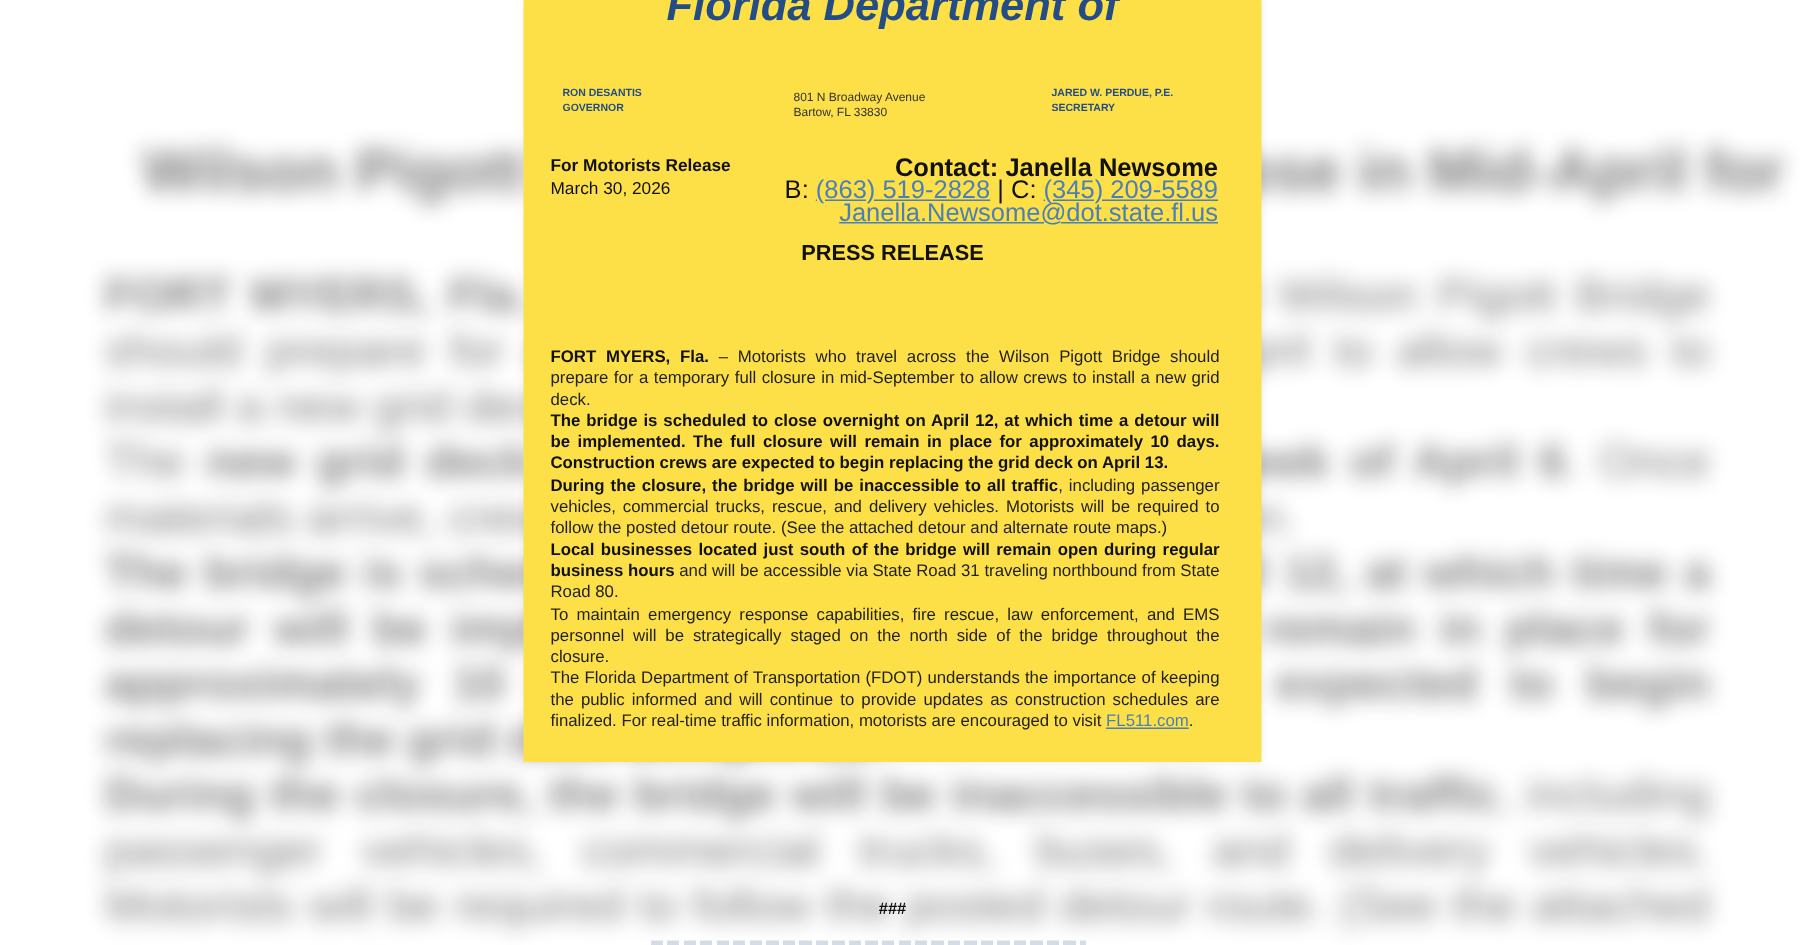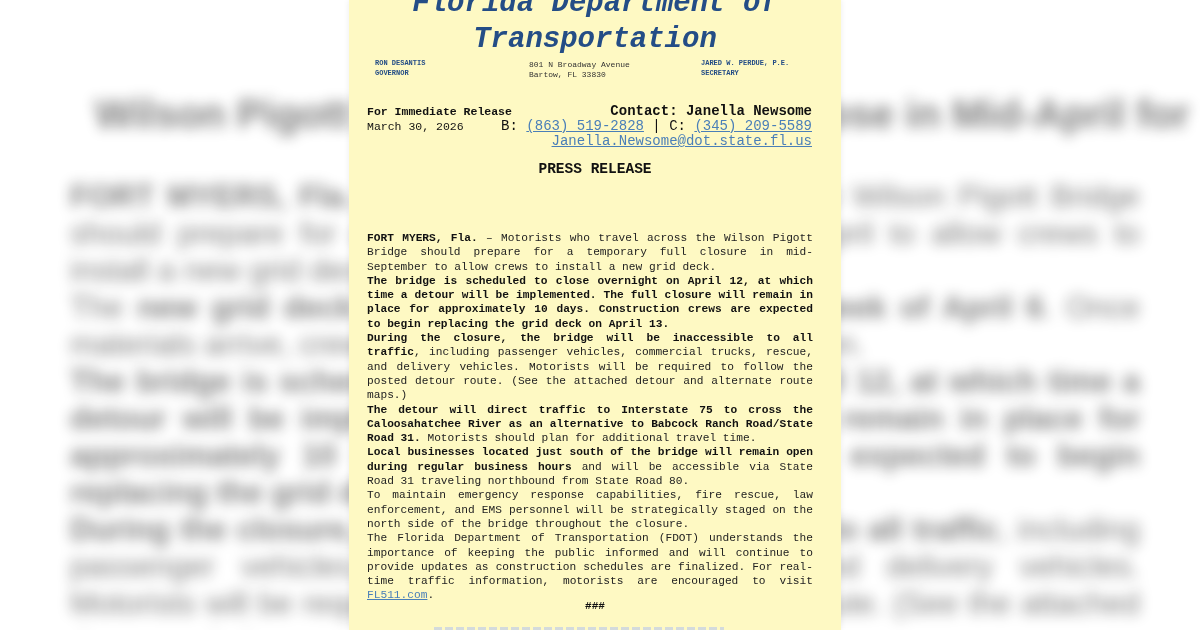--- a/index.html
+++ b/index.html
@@ -18,22 +18,22 @@
     font-size: 40px; font-weight: bold; color: #111; white-space: nowrap;
   }
   .bg-blur .bg-body {
     position: absolute; left: 70px; top: 178px; width: 1070px;
     font-size: 31px; line-height: 37px; color: #111; text-align: justify;
   }
   .bg-blur .bg-body b { font-weight: bold; }
 
   
   .page {
-    position: absolute; left: 349px; top: 0; width: 492px; height: 630px;
-    background: #fef9c3; box-shadow: 0 0 6px rgba(0,0,0,0.08); font-family: Liberation Mono, monospace;
+    position: absolute; left: 349px; top: 0; width: 492px; height: 508px;
+    background: #fde047; box-shadow: 0 0 6px rgba(0,0,0,0.08);
   }
   .agency {
     position: absolute; left: 0; right: 0; top: -14px; text-align: center;
     color: #244d86; font-weight: bold; font-style: italic;
     font-size: 29px; line-height: 36px;
   }
   .officials {
     position: absolute; top: 58px; left: 0; right: 0; height: 24px;
     font-size: 7px; font-weight: bold; color: #244d86; text-align: left;
   }
@@ -41,21 +41,21 @@
   .officials .sec { position: absolute; left: 352px; width: 110px; line-height: 10px; }
   .officials .addr {
     position: absolute; left: 180px; width: 140px; font-weight: normal;
     color: #333; font-size: 8px; line-height: 10px; top: 2px;
   }
   .release-left {
     position: absolute; left: 18px; top: 104px; font-size: 11.5px; line-height: 15px; color: #111;
   }
   .release-left .lbl { font-weight: bold; }
   .release-right {
-    position: absolute; right: 29px; top: 104px; font-size: 14px; line-height: 15px;
+    position: absolute; right: 29px; top: 104px; font-size: 17px; line-height: 15px;
     color: #111; text-align: right;
   }
   .release-right .lbl { font-weight: bold; }
   a.lnk { color: #4a7fb8; text-decoration: underline; }
   .press {
     position: absolute; left: 0; right: 0; top: 161px; text-align: center;
     font-weight: bold; font-size: 14.5px; color: #111;
   }
   .headline {
     position: absolute; left: 18px; right: 29px; top: 195px; text-align: center;
@@ -87,59 +87,57 @@
     <span>The </span><b>new grid deck will be delivered on site the week of April 6</b><span>. Once materials arrive, crews will begin preparing for installation.</span><br>
     <b>The bridge is scheduled to close overnight on April 12, at which time a detour will be implemented. The full closure will remain in place for approximately 10 days. Construction crews are expected to begin replacing the grid deck on April 13.</b><br>
     <b>During the closure, the bridge will be inaccessible to all traffic</b><span>, including passenger vehicles, commercial trucks, buses, and delivery vehicles. Motorists will be required to follow the posted detour route. (See the attached detour and alternate route maps.)</span>
   </div>
 </div>
 
 <div class="page">
 
   <div class="agency">
     <div>Florida Department of</div>
-    <div>Transportation</div>
   </div>
 
   <div class="officials">
     <div class="gov">
       <div>RON DESANTIS</div>
       <div>GOVERNOR</div>
     </div>
     <div class="addr">
       <div>801 N Broadway Avenue</div>
       <div>Bartow, FL 33830</div>
     </div>
     <div class="sec">
       <div>JARED W. PERDUE, P.E.</div>
       <div>SECRETARY</div>
     </div>
   </div>
 
   <div class="release-left">
-    <div class="lbl">For Immediate Release</div>
+    <div class="lbl">For Motorists Release</div>
     <div>March 30, 2026</div>
   </div>
 
   <div class="release-right">
     <div class="lbl">Contact: Janella Newsome</div>
     <div>
       <span>B: </span><a class="lnk">(863) 519-2828</a><span> | C: </span><a class="lnk">(345) 209-5589</a>
     </div>
     <div><a class="lnk">Janella.Newsome@dot.state.fl.us</a></div>
   </div>
 
   <div class="press">PRESS RELEASE</div>
 
 
   <div class="body">
     <p><b>FORT MYERS, Fla.</b><span> – Motorists who travel across the Wilson Pigott Bridge should prepare for a temporary full closure in mid-September to allow crews to install a new grid deck.</span></p>
     <p><b>The bridge is scheduled to close overnight on April 12, at which time a detour will be implemented. The full closure will remain in place for approximately 10 days. Construction crews are expected to begin replacing the grid deck on April 13.</b></p>
     <p><b>During the closure, the bridge will be inaccessible to all traffic</b><span>, including passenger vehicles, commercial trucks, rescue, and delivery vehicles. Motorists will be required to follow the posted detour route. (See the attached detour and alternate route maps.)</span></p>
-    <p><b>The detour will direct traffic to Interstate 75 to cross the Caloosahatchee River as an alternative to Babcock Ranch Road/State Road 31.</b><span> Motorists should plan for additional travel time.</span></p>
     <p><b>Local businesses located just south of the bridge will remain open during regular business hours</b><span> and will be accessible via State Road 31 traveling northbound from State Road 80.</span></p>
     <p><span>To maintain emergency response capabilities, fire rescue, law enforcement, and EMS personnel will be strategically staged on the north side of the bridge throughout the closure.</span></p>
     <p><span>The Florida Department of Transportation (FDOT) understands the importance of keeping the public informed and will continue to provide updates as construction schedules are finalized. For real-time traffic information, motorists are encouraged to visit </span><a class="lnk">FL511.com</a><span>.</span></p>
   </div>
 
   <div class="end">###</div>
   <div class="footer-strip"></div>
 </div>
 
 </body></html>

